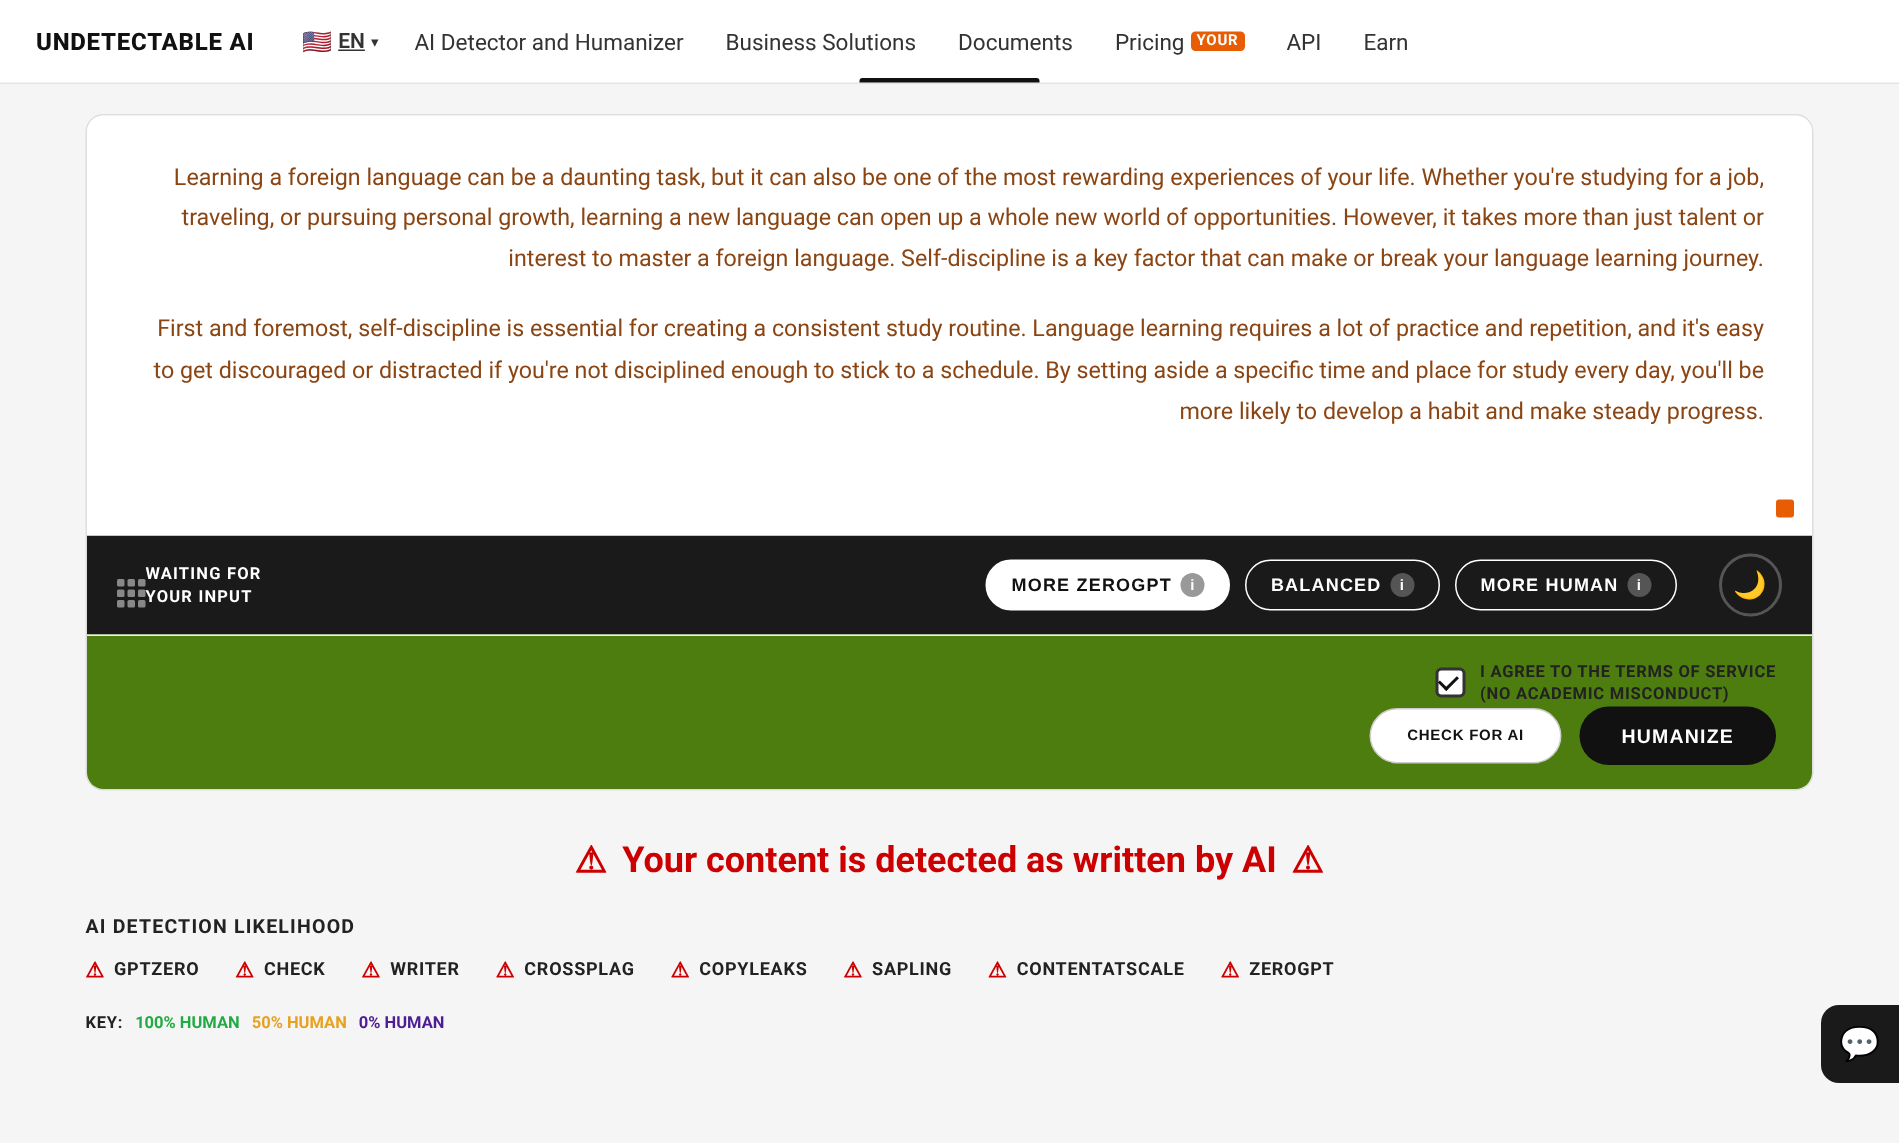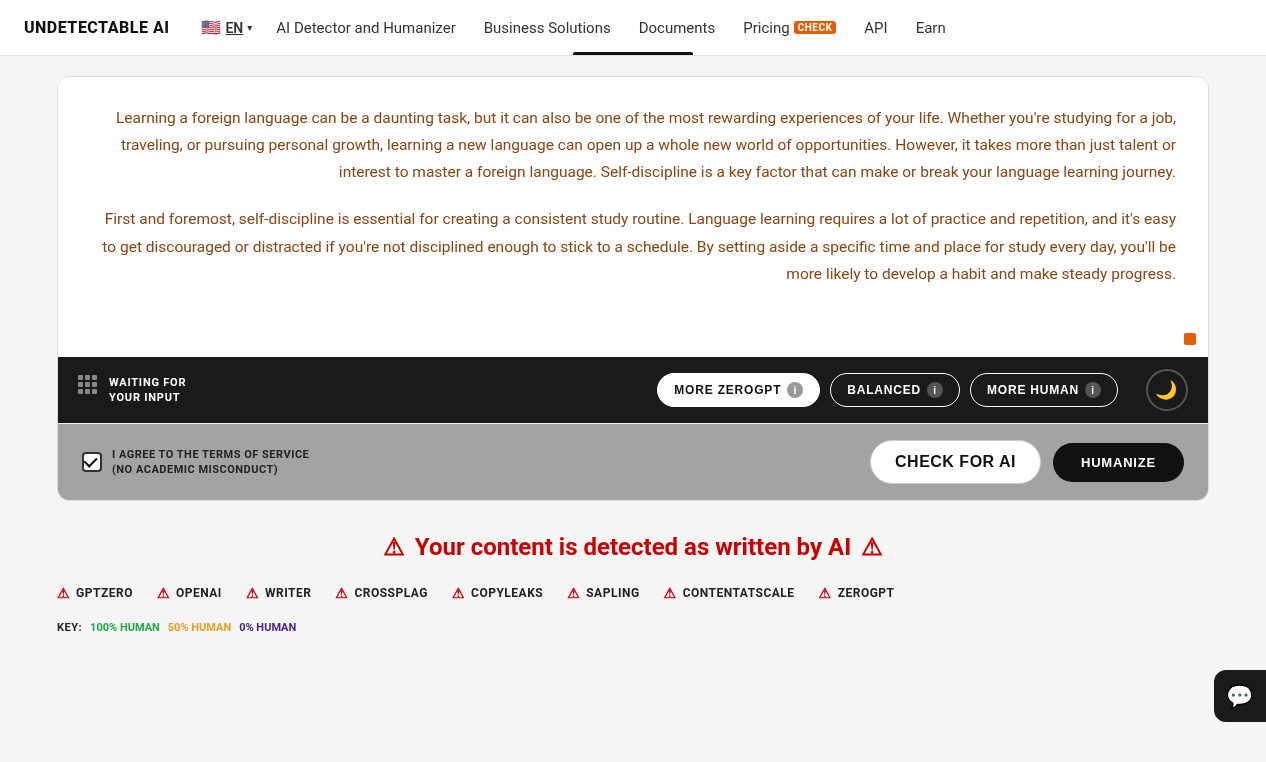--- a/index.html
+++ b/index.html
@@ -125,22 +125,22 @@
     .editor-toolbar {
       display: flex;
       align-items: center;
       background: #1a1a1a;
       padding: 12px 20px;
       gap: 12px;
     }
 
     .toolbar-left {
       display: flex;
-      align-items: flex-start;
-      gap: 12px;
+      align-items: flex-end;
+      gap: 0;
       margin-right: auto;
     }
 
     .grid-icon {
       display: grid;
       grid-template-columns: repeat(3, 5px);
       grid-template-rows: repeat(3, 5px);
       gap: 2px;
     }
     .grid-dot {
@@ -214,24 +214,25 @@
       font-size: 18px;
       cursor: pointer;
       display: flex;
       align-items: center;
       justify-content: center;
     }
 
     
     .editor-footer {
       display: flex;
-      align-items: center;
+      align-items: flex-end;
       padding: 16px 24px;
-      background: #a3a3a3;
+      background: #4d7c0f;
       border-top: 1px solid #eee;
+      flex-direction: column;
     }
 
     .terms-area {
       display: flex;
       align-items: center;
       gap: 10px;
     }
 
     .checkbox-wrapper {
       width: 20px;
@@ -268,21 +269,21 @@
       gap: 12px;
       margin-left: auto;
     }
 
     .check-ai-btn {
       padding: 12px 24px;
       border-radius: 999px;
       border: 1.5px solid #ccc;
       background: #fff;
       color: #111;
-      font-size: 16px;
+      font-size: 10px;
       font-weight: 600;
       letter-spacing: 0.5px;
       cursor: pointer;
     }
 
     .humanize-btn {
       padding: 12px 28px;
       border-radius: 999px;
       border: none;
       background: #111;
@@ -390,21 +391,21 @@
     <span class="lang">EN</span>
     <span class="chevron">▾</span>
   </div>
 
   <div class="nav-links">
     <a href="#" class="nav-link">AI Detector and Humanizer</a>
     <a href="#" class="nav-link">Business Solutions</a>
     <a href="#" class="nav-link">Documents</a>
     <a href="#" class="nav-link nav-link-pricing">
       <span>Pricing</span>
-      <span class="sale-badge">CHECK</span>
+      <span class="sale-badge">YOUR</span>
     </a>
     <a href="#" class="nav-link">API</a>
     <a href="#" class="nav-link">Earn</a>
   </div>
 
   <div class="nav-underline"></div>
 </nav>
 
 <div class="main-content">
 
@@ -476,28 +477,29 @@
 
   <div class="detection-result">
     <div class="detection-warning">
       <span>⚠</span>
       <span> Your content is detected as written by AI </span>
       <span>⚠</span>
     </div>
   </div>
 
   <div class="likelihood-section">
+    <div class="likelihood-title">AI DETECTION LIKELIHOOD</div>
     <div class="detector-grid">
       <div class="detector-item">
         <span class="alert-triangle">⚠</span>
         <span>GPTZERO</span>
       </div>
       <div class="detector-item">
         <span class="alert-triangle">⚠</span>
-        <span>OPENAI</span>
+        <span>CHECK</span>
       </div>
       <div class="detector-item">
         <span class="alert-triangle">⚠</span>
         <span>WRITER</span>
       </div>
       <div class="detector-item">
         <span class="alert-triangle">⚠</span>
         <span>CROSSPLAG</span>
       </div>
       <div class="detector-item">

